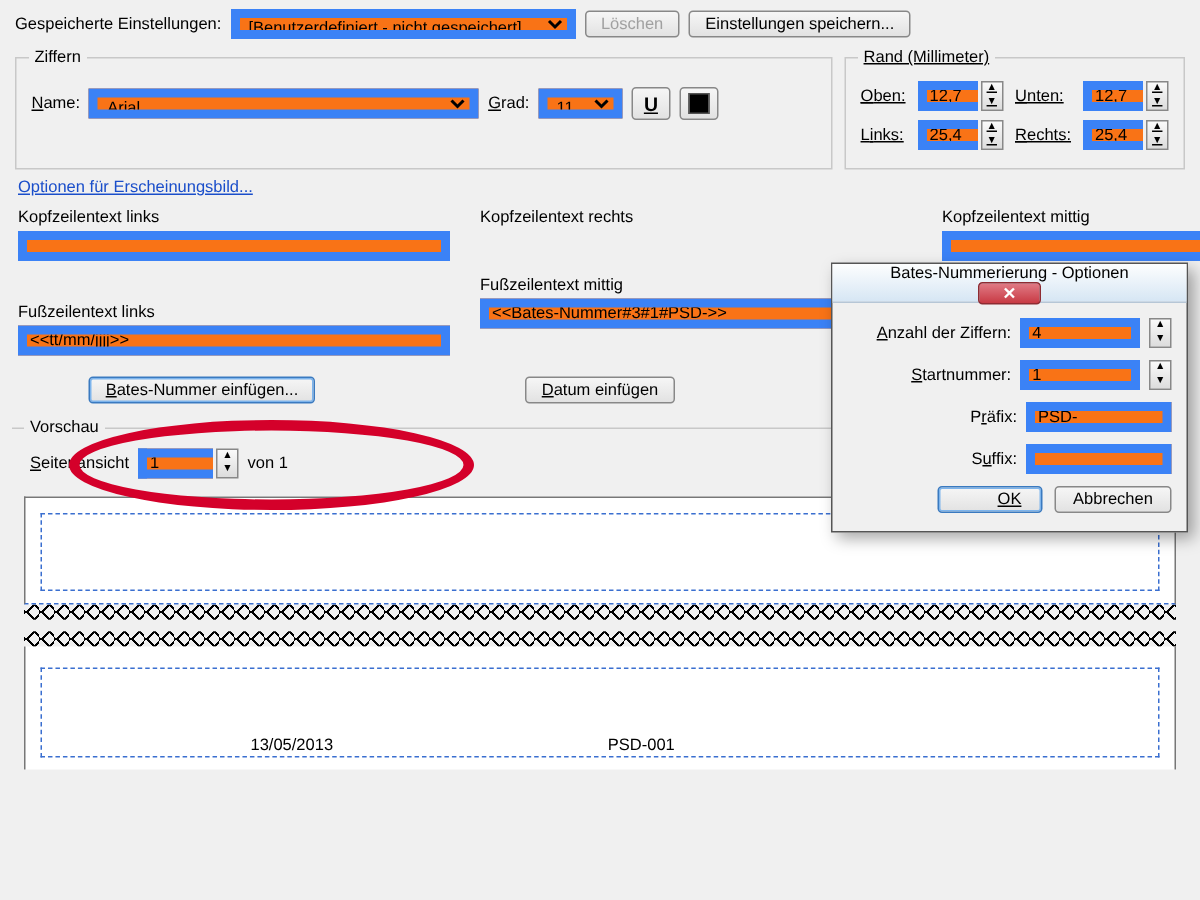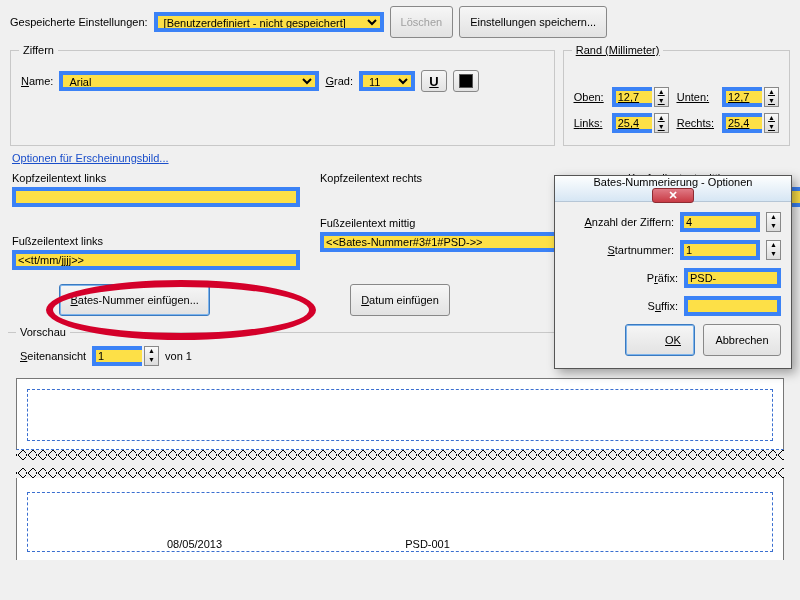--- a/index.html
+++ b/index.html
@@ -1,21 +1,21 @@
 <!DOCTYPE html>
 <html><head>
 <meta charset="utf-8">
 <style>
 * { box-sizing: border-box; font-family: "Segoe UI", Tahoma, sans-serif; font-size: 11px; }
 body { margin: 0; background: #f0f0f0; width: 800px; height: 600px; overflow: hidden; position: relative; }
 .row { display: flex; align-items: center; gap: 6px; }
 label { color: #000; }
 .u { text-decoration: underline; }
-input[type=text], select { background: #fde047; border: 4px solid #3b82f6; height: 20px; padding: 0 2px; }
-.btn { background: linear-gradient(#f6f6f6,#e2e2e2); border: 1px solid #888; border-radius: 3px; height: 32px; padding: 0 10px; cursor: pointer; }
+input[type=text], select { background: #f97316; border: 6px solid #3b82f6; height: 20px; padding: 0 2px; }
+.btn { background: linear-gradient(#f6f6f6,#e2e2e2); border: 1px solid #888; border-radius: 3px; height: 18px; padding: 0 10px; cursor: pointer; }
 .btn:disabled { color: #a0a0a0; }
 .iconbtn { width: 26px; height: 22px; display: inline-flex; align-items: center; justify-content: center; border: 1px solid #888; background: linear-gradient(#f6f6f6,#e2e2e2); border-radius: 3px; }
 fieldset { border: 1px solid #c8c8c8; margin: 0; padding: 6px 8px 8px; }
 legend { padding: 0 4px; }
 .link { color: #1a4eca; text-decoration: underline; cursor: pointer; }
 .spin { display: inline-flex; flex-direction: column; border: 1px solid #888; background: linear-gradient(#fafafa,#dcdcdc); width: 15px; }
 .spin span { font-size: 7px; text-align: center; height: 9px; line-height: 8px; cursor: pointer; }
 .field-with-spin { display: inline-flex; align-items: stretch; gap: 2px; }
 .field-with-spin input { border-right: none; }
 .wideinput { width: 288px; }
@@ -64,21 +64,21 @@
           <span style="text-decoration:underline;font-weight:bold;font-size:13px;">U</span>
         </span>
       <span class="iconbtn">
           <span class="sqblack"></span>
         </span>
     </div>
   </fieldset>
 
   <fieldset style="width:222px;text-decoration:underline;">
     <legend>Rand (Millimeter)</legend>
-    <div style="display:grid; grid-template-columns:auto auto auto auto; gap:6px 8px; align-items:center; padding:4px 2px;margin-top:21px;">
+    <div style="display:grid; grid-template-columns:auto auto auto auto; gap:6px 8px; align-items:center; padding:4px 2px;">
       <label><span class="u">O</span>ben:</label>
       <span class="field-with-spin">
           <input type="text" style="width: 40px;" value="12,7">
           <span class="spin">
             <span>▲</span>
             <span>▼</span>
           </span>
         </span>
       <label><span class="u">U</span>nten:</label>
       <span class="field-with-spin">
@@ -159,21 +159,21 @@
   <div class="preview">
     <div class="pvpage pvtop">
         <div class="inner"></div>
       </div>
     <div class="zigzag"></div>
     <div style="height:8px;"></div>
     <div class="zigzag"></div>
     <div class="pvpage pvbot">
       <div class="inner"></div>
       <div class="pvlabels">
-        <span>08/05/2013</span>
+        <span>13/05/2013</span>
         <span>PSD-001</span>
         <span></span>
       </div>
     </div>
   </div>
 </fieldset>
 
 <div class="dialog">
   <div class="titlebar">
     <span>Bates-Nummerierung - Optionen</span>

